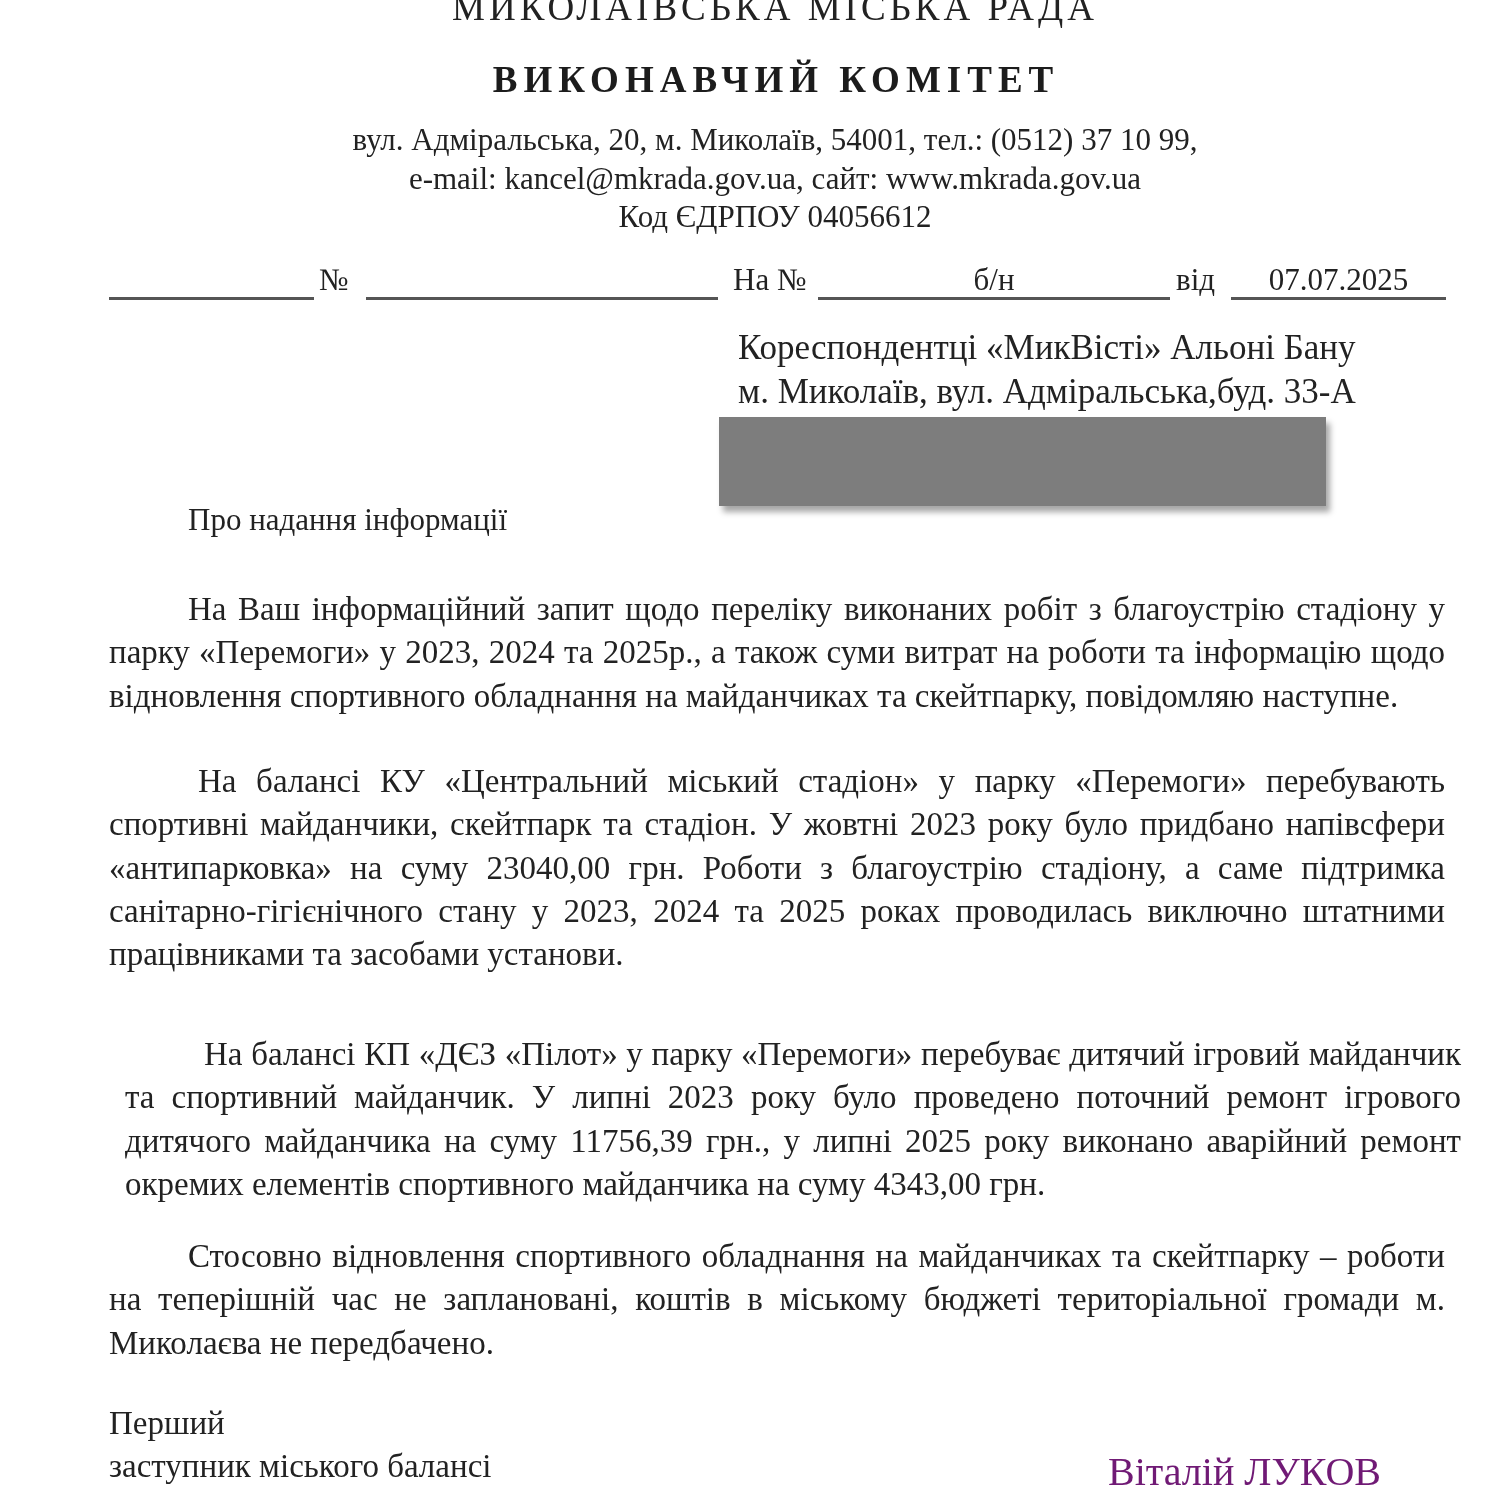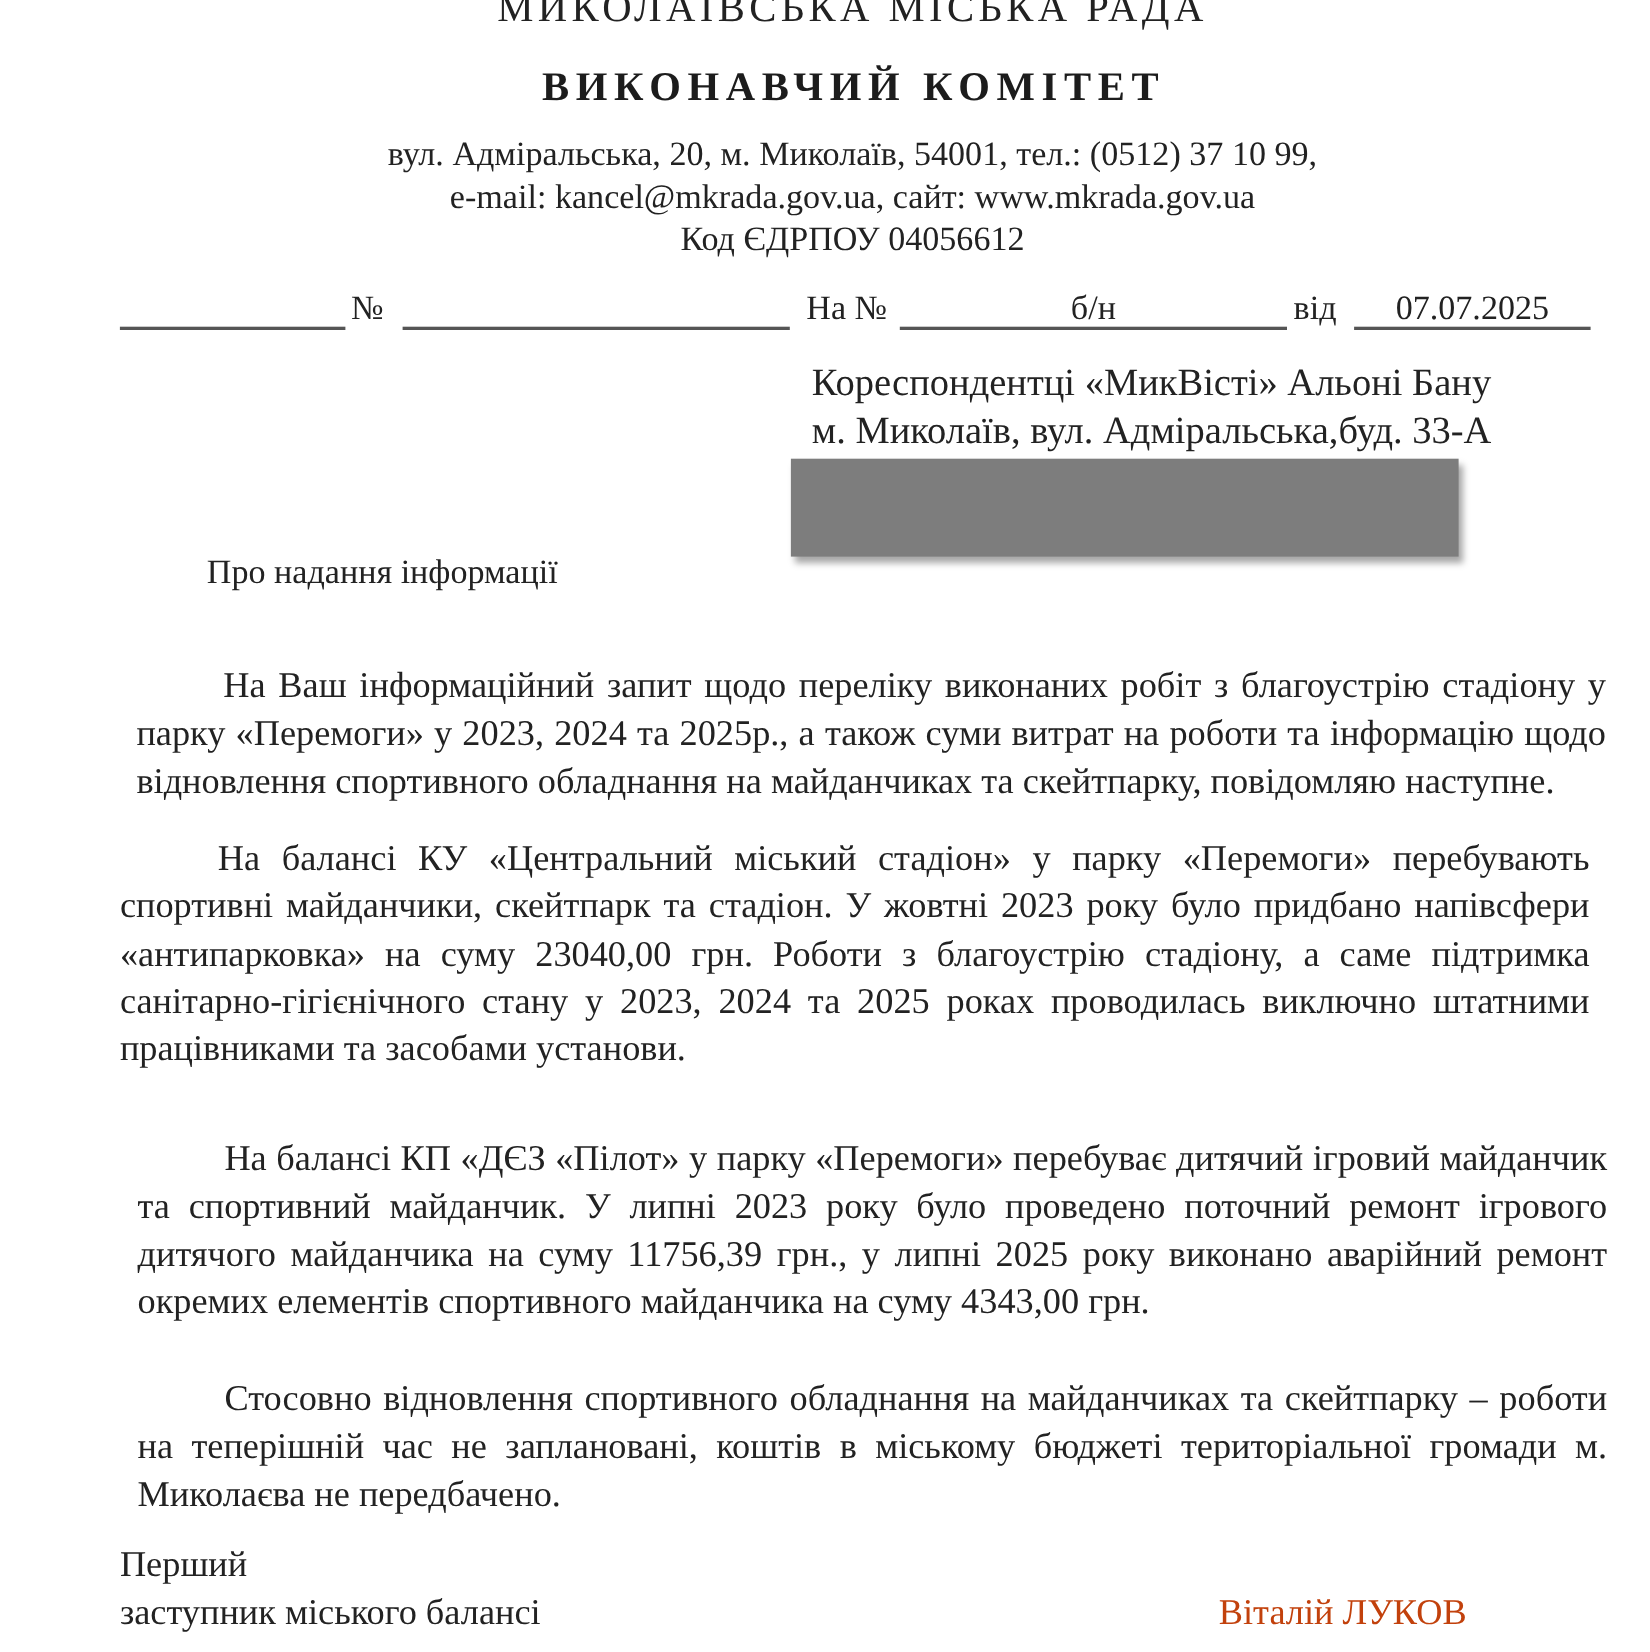--- a/index.html
+++ b/index.html
@@ -93,22 +93,22 @@
 
     .sign-left {
       left: 109px;
       font-size: 33px;
       color: #222;
     }
     .sign1 { top: 1405px; }
     .sign2 { top: 1448px; }
     .sign-right {
       left: 1108px; top: 1448px;
-      font-size: 33px;
-      color: #c2410c;
+      font-size: 40px;
+      color: #701a75;
     }
   </style>
 </head>
 <body>
 
 <div>
   <div class="abs org-name">МИКОЛАЇВСЬКА МІСЬКА РАДА</div>
   <div class="abs committee">ВИКОНАВЧИЙ КОМІТЕТ</div>
   <div class="abs addr addr1">вул. Адміральська, 20, м. Миколаїв, 54001, тел.: (0512) 37 10 99,</div>
   <div class="abs addr addr2">e-mail: kancel@mkrada.gov.ua, сайт: www.mkrada.gov.ua</div>
@@ -129,23 +129,23 @@
 
 <div>
   <div class="abs recipient recip1">Кореспондентці «МикВісті» Альоні Бану</div>
   <div class="abs recipient recip2">м. Миколаїв, вул. Адміральська,буд. 33-А</div>
   <div class="redaction"></div>
 </div>
 
 <div class="abs subject">Про надання інформації</div>
 
 <div>
-  <p class="para p1" style="margin:15px;">На Ваш інформаційний запит щодо переліку виконаних робіт з благоустрію стадіону у парку «Перемоги» у 2023, 2024 та 2025р., а також суми витрат на роботи та інформацію щодо відновлення спортивного обладнання на майданчиках та скейтпарку, повідомляю наступне.</p>
+  <p class="para p1" style="margin:0;">На Ваш інформаційний запит щодо переліку виконаних робіт з благоустрію стадіону у парку «Перемоги» у 2023, 2024 та 2025р., а також суми витрат на роботи та інформацію щодо відновлення спортивного обладнання на майданчиках та скейтпарку, повідомляю наступне.</p>
   <p class="para p2" style="margin:0;">На балансі КУ «Центральний міський стадіон» у парку «Перемоги» перебувають спортивні майданчики, скейтпарк та стадіон. У жовтні 2023 року було придбано напівсфери «антипарковка» на суму 23040,00 грн. Роботи з благоустрію стадіону, а саме підтримка санітарно-гігієнічного стану у 2023, 2024 та 2025 роках проводилась виключно штатними працівниками та засобами установи.</p>
   <p class="para p3" style="margin:16px;">На балансі КП «ДЄЗ «Пілот» у парку «Перемоги» перебуває дитячий ігровий майданчик та спортивний майданчик. У липні 2023 року було проведено поточний ремонт ігрового дитячого майданчика на суму 11756,39 грн., у липні 2025 року виконано аварійний ремонт окремих елементів спортивного майданчика на суму 4343,00 грн.</p>
-  <p class="para p4" style="margin:16px;">Стосовно відновлення спортивного обладнання на майданчиках та скейтпарку – роботи на теперішній час  не заплановані, коштів в міському бюджеті територіальної громади  м. Миколаєва не передбачено.</p>
+  <p class="para p4" style="margin:0;">Стосовно відновлення спортивного обладнання на майданчиках та скейтпарку – роботи на теперішній час  не заплановані, коштів в міському бюджеті територіальної громади  м. Миколаєва не передбачено.</p>
 </div>
 
 <div>
   <div class="abs sign-left sign1">Перший</div>
   <div class="abs sign-left sign2">заступник міського балансі</div>
   <div class="abs sign-right">Віталій ЛУКОВ</div>
 </div>
 
 </body></html>

